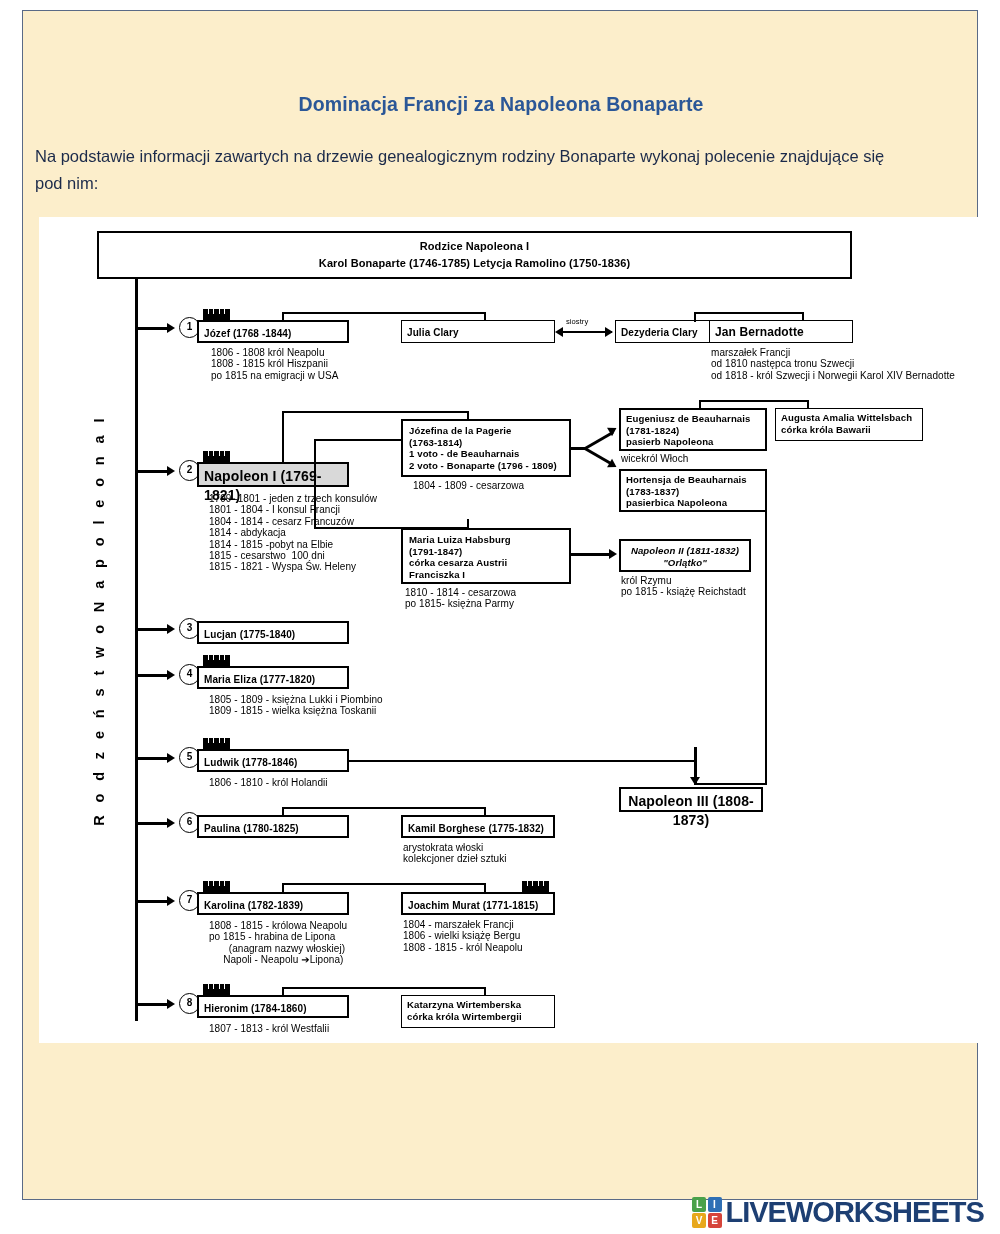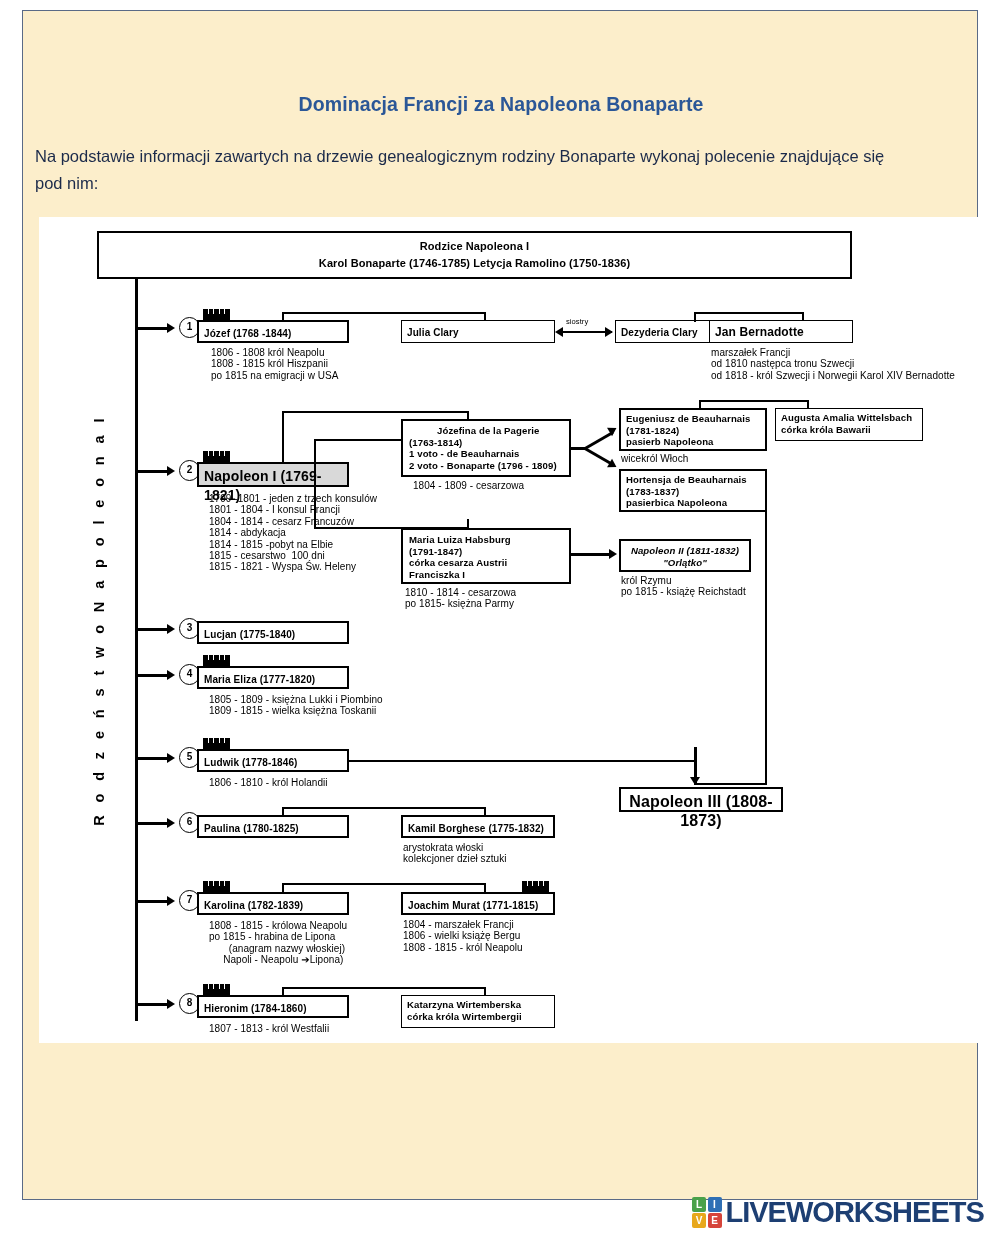--- a/index.html
+++ b/index.html
@@ -133,21 +133,21 @@
       <div class="ln vl" style="left:243px;top:194px;height:52px;"></div>
       <div class="ln hl" style="left:243px;top:194px;width:187px;"></div>
       <div class="ln vl" style="left:428px;top:194px;height:10px;"></div>
 
       <div class="ln vl" style="left:275px;top:222px;height:90px;"></div>
       <div class="ln hl" style="left:275px;top:222px;width:155px;"></div>
       <div class="ln hl" style="left:275px;top:310px;width:155px;"></div>
       <div class="ln vl" style="left:428px;top:302px;height:10px;"></div>
 
       <div class="box" style="left:362px;top:202px;width:170px;height:58px;padding:4px 6px;">
-        <span style="white-space:pre-line;margin-left:28px;">Józefina de la Pagerie
+        <span style="white-space:pre-line;">Józefina de la Pagerie
 (1763-1814)
 1 voto - de Beauharnais
 2 voto - Bonaparte (1796 - 1809)</span>
       </div>
       <div class="note" style="left:374px;top:263px;">1804 - 1809 - cesarzowa</div>
 
       <div class="box" style="left:362px;top:311px;width:170px;height:56px;padding:4px 6px;">
         <span style="white-space:pre-line;margin-top:45px;">Maria Luiza Habsburg
 (1791-1847)
 córka cesarza Austrii
@@ -191,21 +191,21 @@
         <span style="white-space:pre-line;font-style:italic;">Napoleon II (1811-1832)
 "Orlątko"</span>
       </div>
       <div class="note" style="left:582px;top:358px;">król Rzymu
 po 1815 - książę Reichstadt</div>
 
       <div class="ln vl" style="left:726px;top:285px;height:283px;"></div>
       <div class="ln hl" style="left:655px;top:566px;width:73px;"></div>
       <div class="ln vl3" style="left:655px;top:530px;height:38px;"></div>
       <div class="arw arw-d" style="left:651px;top:560px;"></div>
-      <div class="box center big" style="left:580px;top:570px;width:164px;height:25px;line-height:19px;font-size:16px;text-align:center;">Napoleon III (1808-1873)</div>
+      <div class="box center big" style="left:580px;top:570px;width:144px;height:25px;line-height:19px;font-size:14px;text-align:center;">Napoleon III (1808-1873)</div>
 
       <div class="ln hl3" style="left:96px;top:411px;width:32px;"></div>
       <div class="arw arw-r" style="left:128px;top:407px;"></div>
       <div class="circ" style="left:140px;top:401px;">3</div>
       <div class="box" style="left:158px;top:404px;width:152px;height:23px;line-height:17px;font-size:10px;">Lucjan (1775-1840)</div>
 
       <div class="ln hl3" style="left:96px;top:457px;width:32px;"></div>
       <div class="arw arw-r" style="left:128px;top:453px;"></div>
       <div class="circ" style="left:140px;top:447px;">4</div>
       <div class="crown" style="left:164px;top:438px;">

